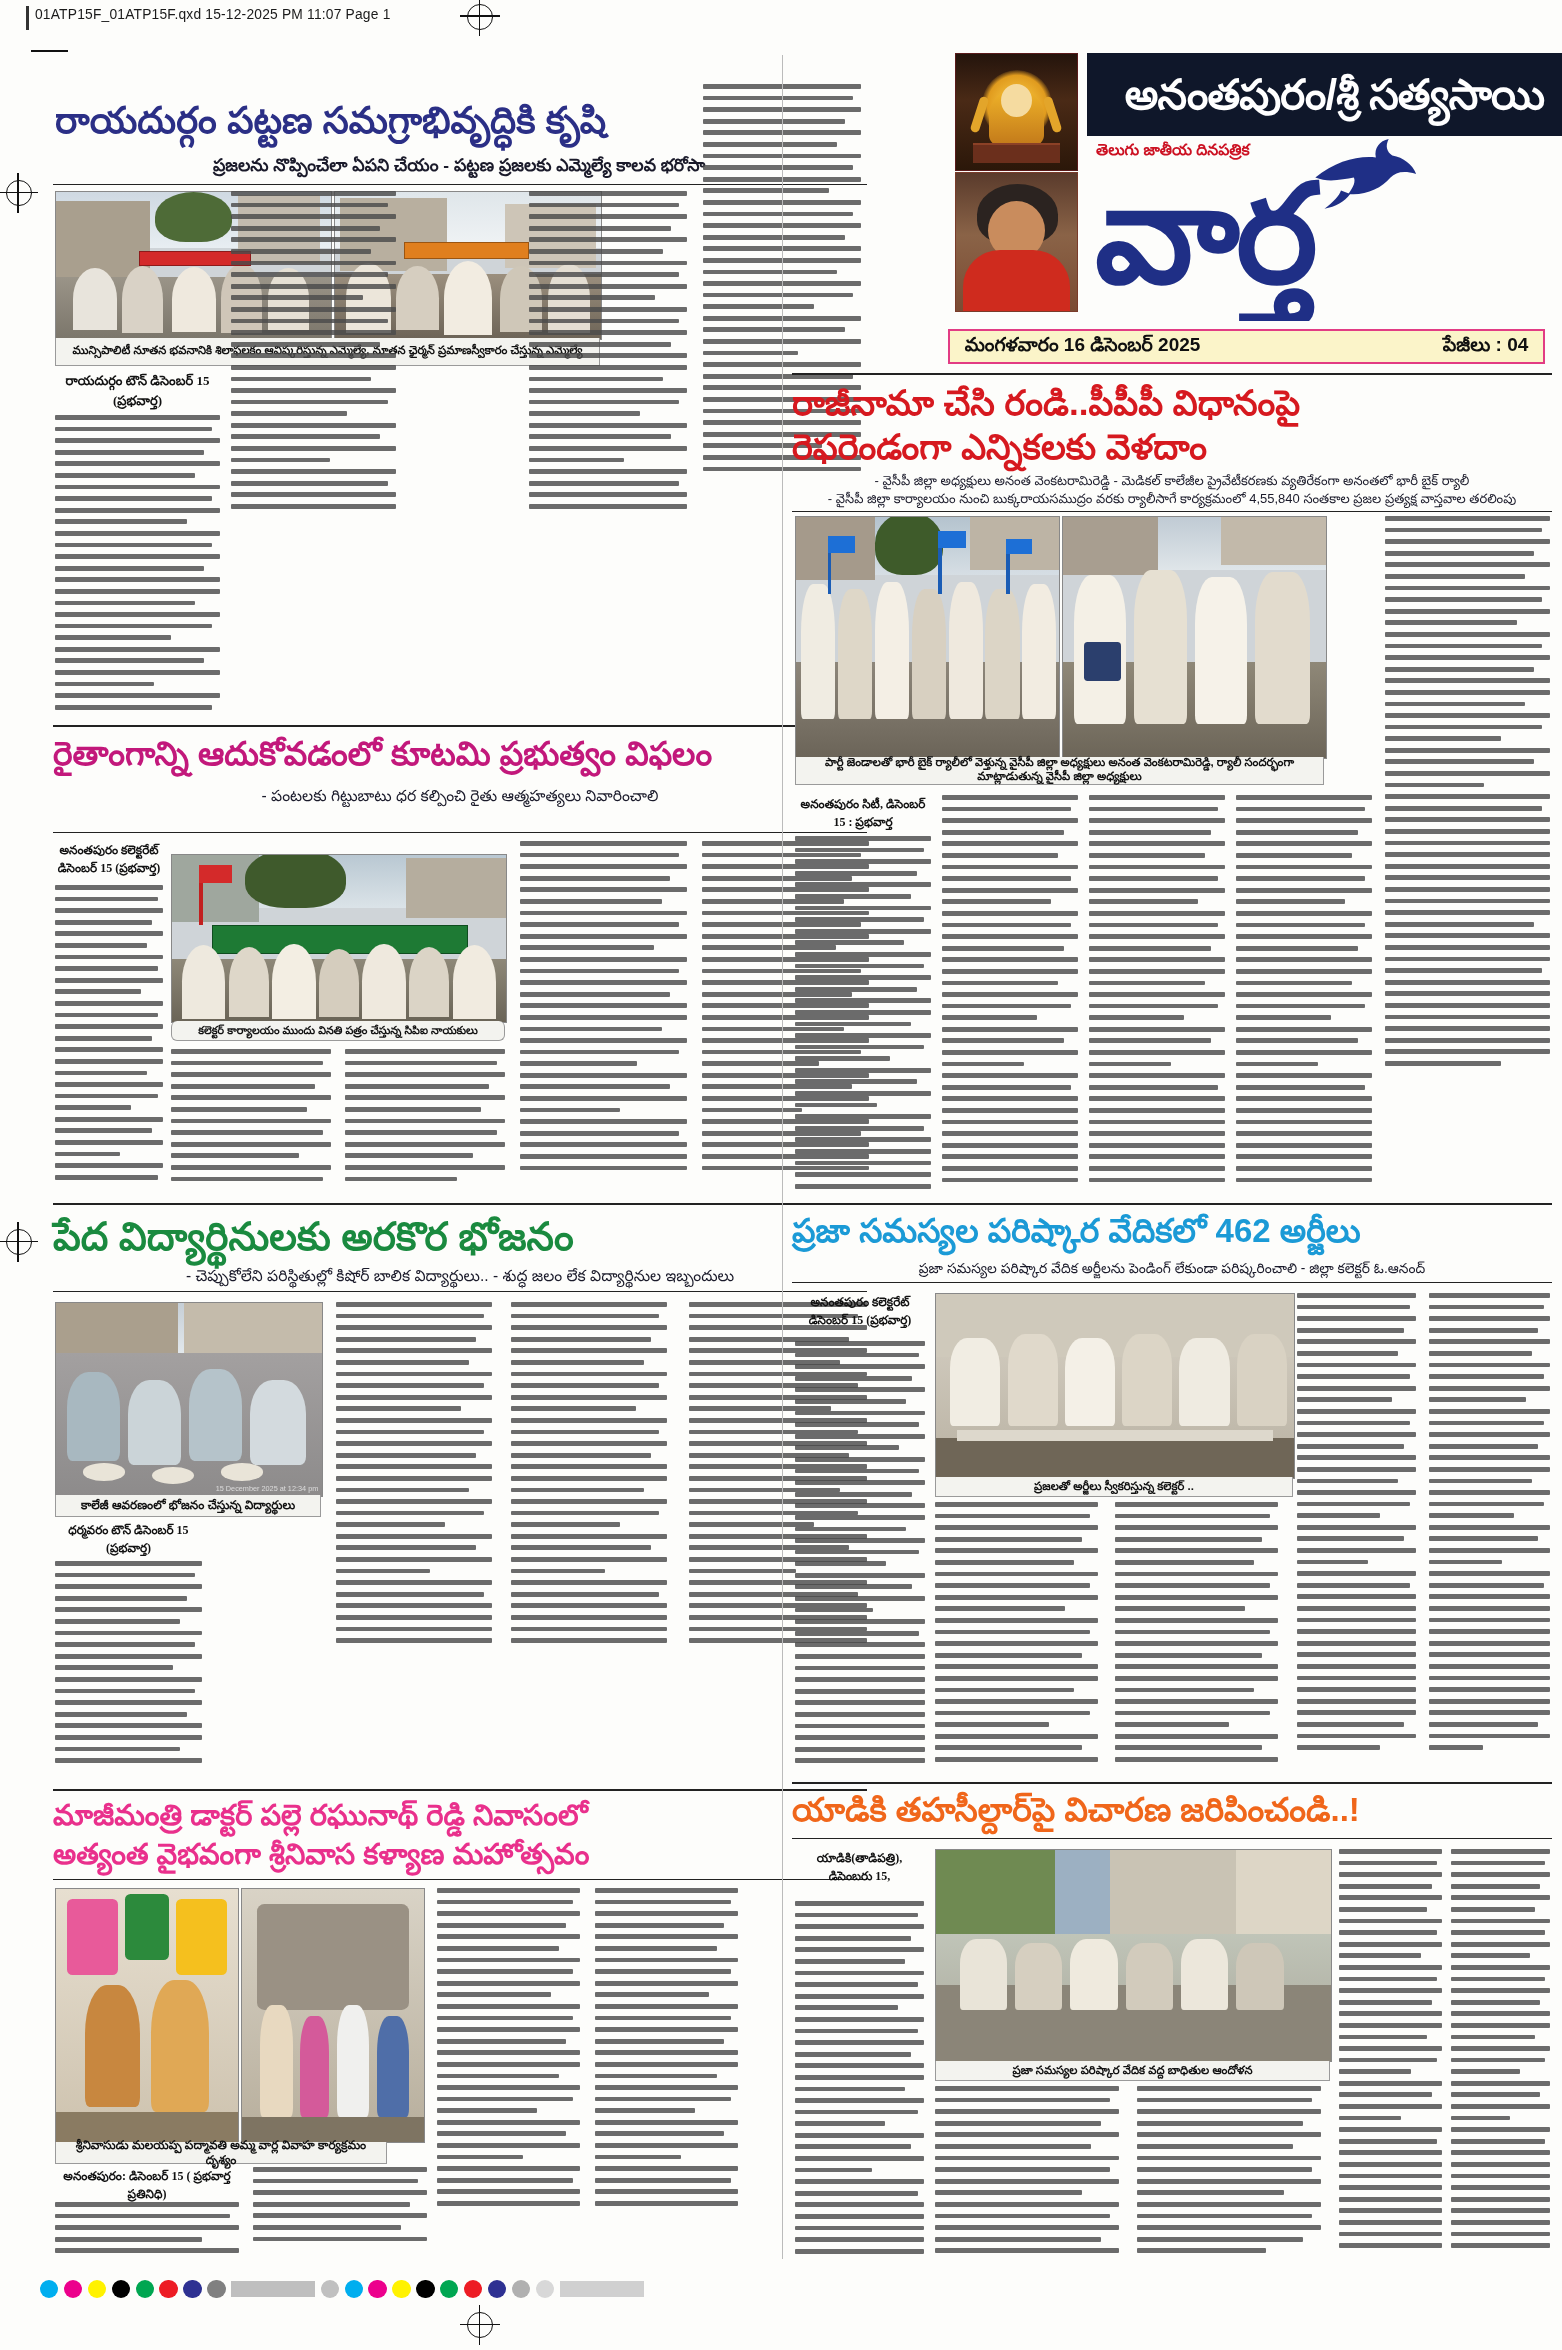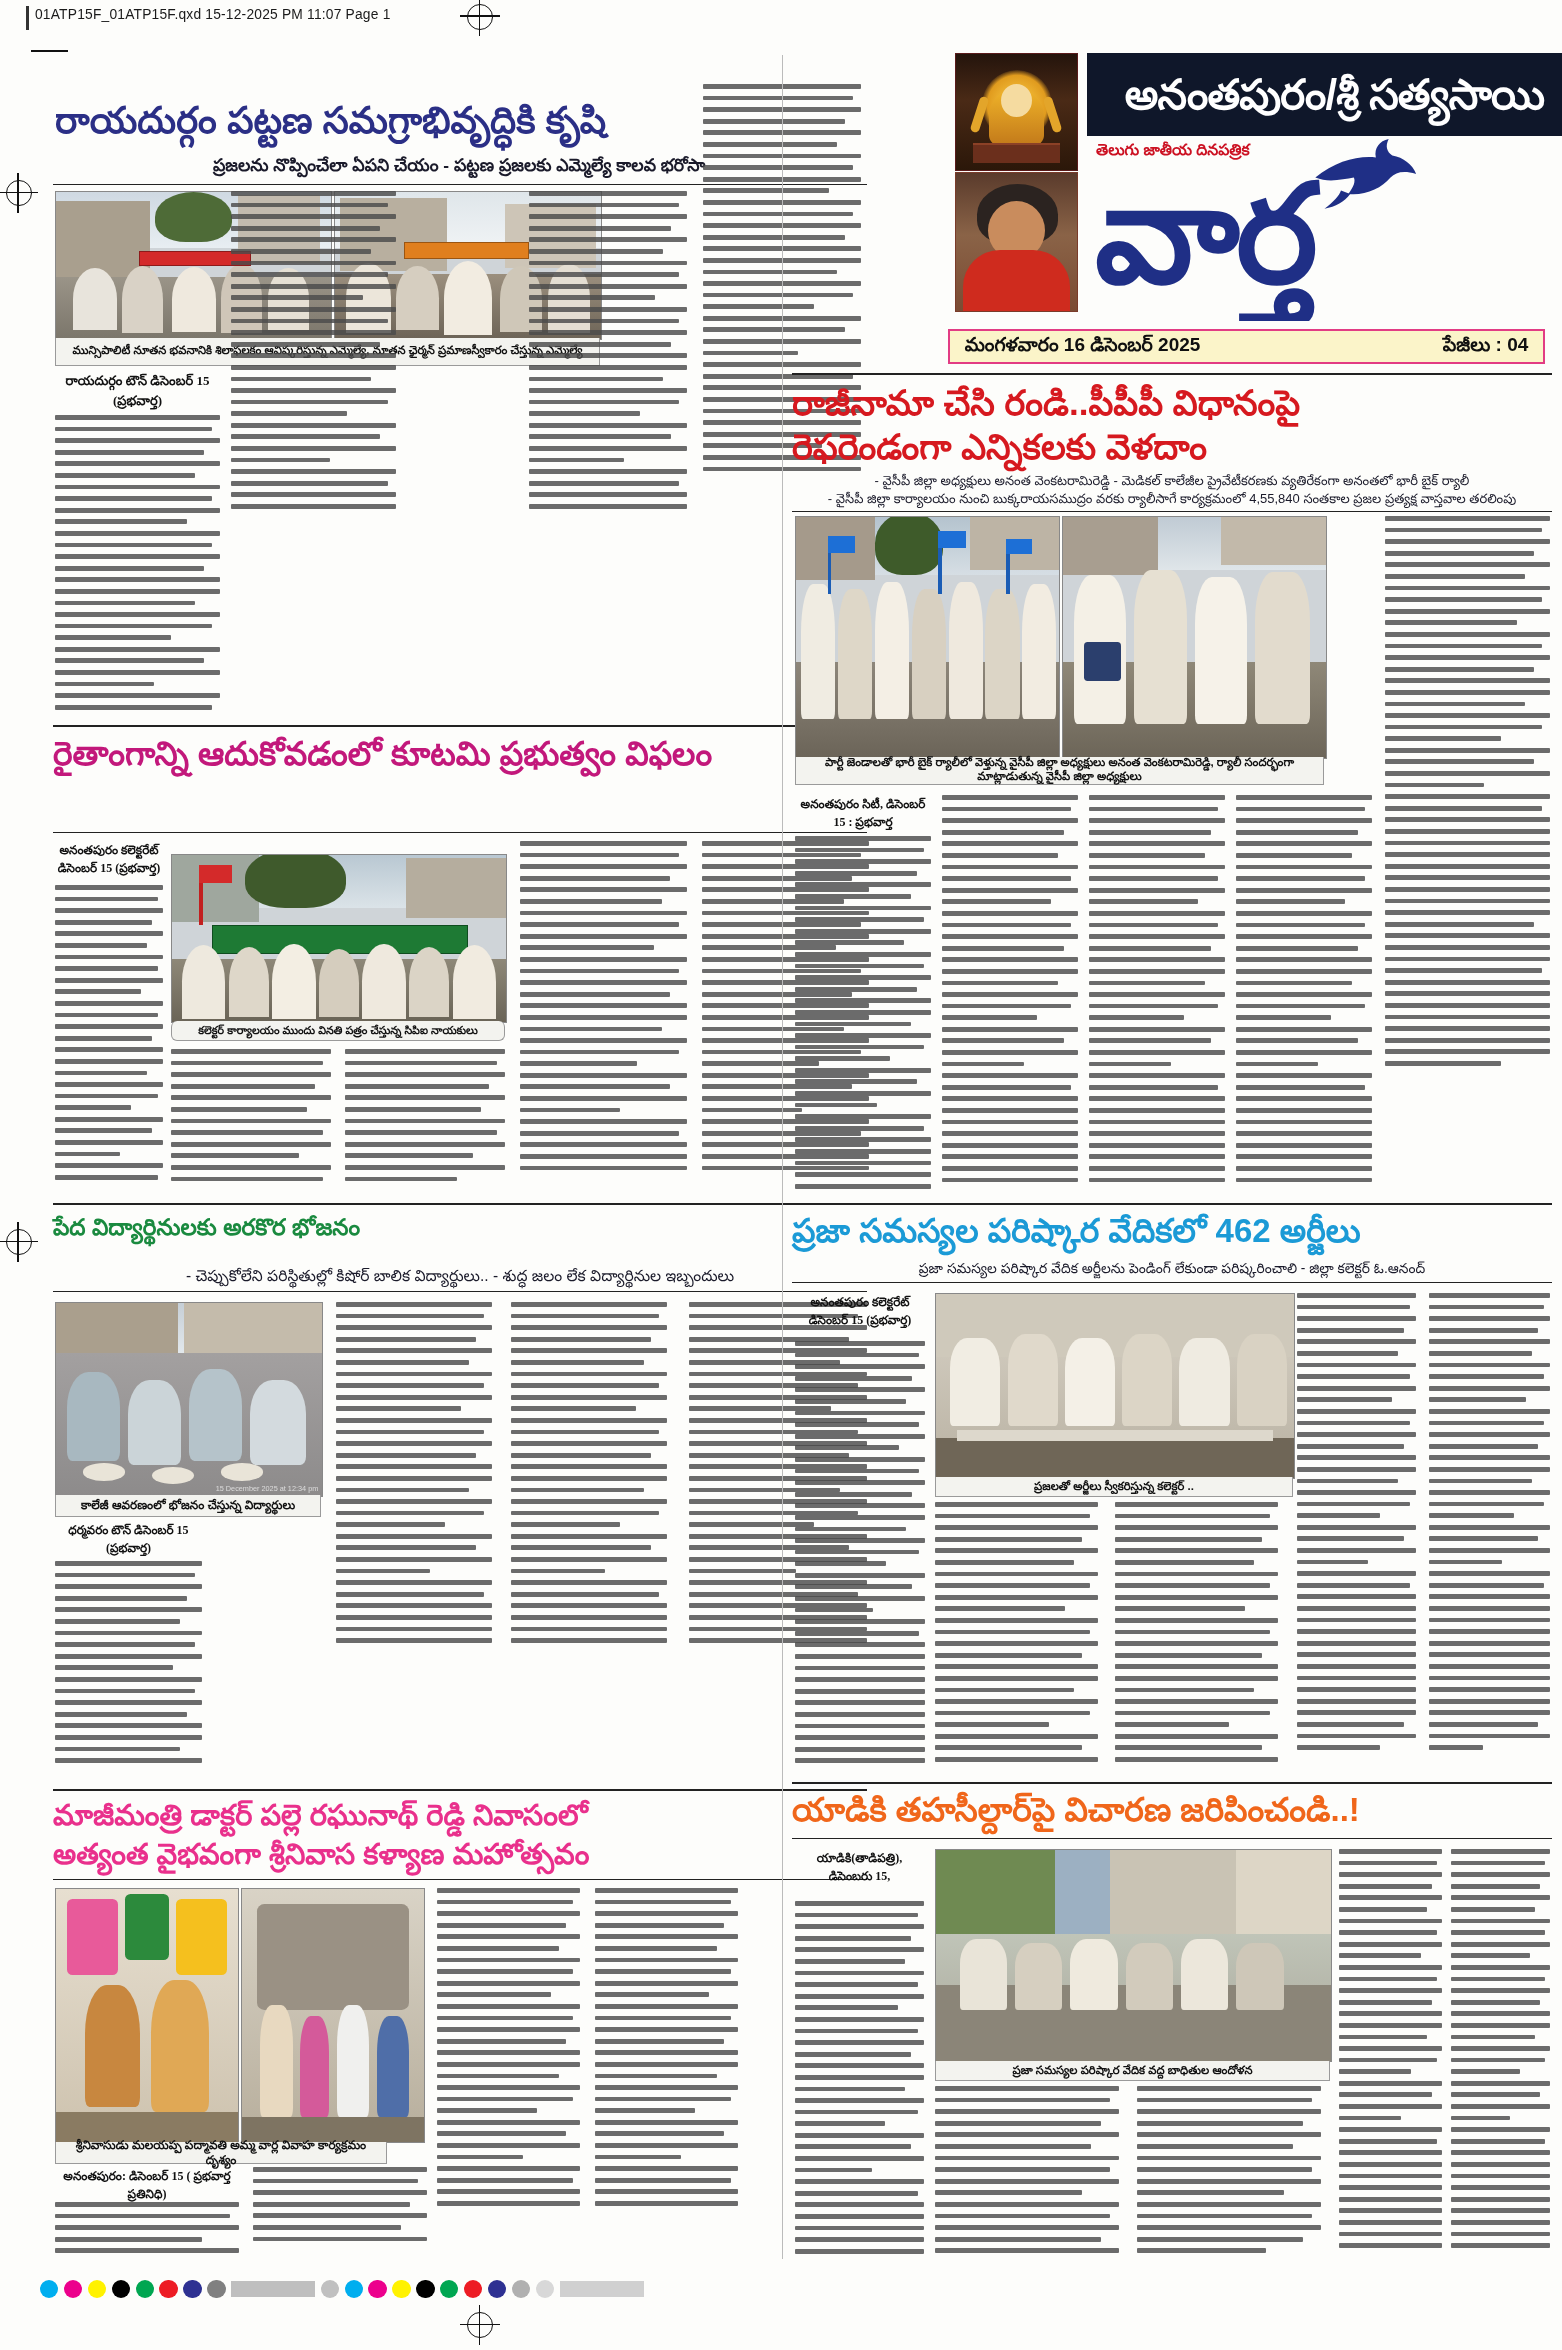--- a/index.html
+++ b/index.html
@@ -299,20 +299,21 @@
     <div class="ln w100"></div>
       <div class="ln w92"></div>
       <div class="ln w100"></div>
       <div class="ln w75"></div>
     <div class="ln w100"></div>
       <div class="ln w88"></div>
   </div>
 
   <div class="hr" style="left:53px;top:725px;width:814px;height:1.8px;"></div>
   <div class="hl magenta" style="left:53px;top:735px;width:814px;font-size:33px;">రైతాంగాన్ని ఆదుకోవడంలో కూటమి ప్రభుత్వం విఫలం</div>
+  <div class="sub" style="left:53px;top:785px;width:814px;font-size:15.6px;">- పంటలకు గిట్టుబాటు ధర కల్పించి రైతు ఆత్మహత్యలు నివారించాలి</div>
   <div class="hr" style="left:53px;top:832px;width:814px;"></div>
 
   <div class="col" style="left:55px;top:841px;width:108px;">
     <div class="lead" style="font-size:12px;text-align:center;">అనంతపురం కలెక్టరేట్ డిసెంబర్ 15 (ప్రభవార్త)</div>
   </div>
 
   <div class="photo" style="left:171px;top:854px;width:334px;height:167px;">
     <div class="sc">
       <div class="sky" style="background:linear-gradient(180deg,#b9c8d2,#dbe3e8);height:32%"></div>
       <div class="bld" style="left:0;top:0;width:26%;height:40%;background:#9fa79e"></div>
@@ -446,21 +447,21 @@
       <div class="ln w100"></div>
       <div class="ln w60"></div>
     <div class="ln w100"></div>
       <div class="ln w95"></div>
       <div class="ln w100"></div>
       <div class="ln w88"></div>
     <div class="ln w100"></div>
   </div>
 
   <div class="hr" style="left:53px;top:1203px;width:814px;height:1.8px;"></div>
-  <div class="hl green" style="left:53px;top:1214px;width:814px;font-size:23px;">పేద విద్యార్థినులకు అరకొర భోజనం</div>
+  <div class="hl green" style="left:53px;top:1214px;width:814px;font-size:39px;">పేద విద్యార్థినులకు అరకొర భోజనం</div>
   <div class="sub" style="left:53px;top:1265px;width:814px;font-size:15.6px;">- చెప్పుకోలేని పరిస్థితుల్లో కిషోర్ బాలిక విద్యార్థులు.. - శుద్ధ జలం లేక విద్యార్థినుల ఇబ్బందులు</div>
   <div class="hr" style="left:53px;top:1291px;width:814px;"></div>
 
   <div class="photo" style="left:55px;top:1302px;width:266px;height:193px;">
     <div class="sc">
       <div class="sky" style="height:26%;background:linear-gradient(180deg,#c6cfd6,#e2e8ec)"></div>
       <div class="bld" style="left:0;top:0;width:46%;height:30%;background:#aa9f8d"></div>
       <div class="bld" style="right:0;top:0;width:52%;height:26%;background:#c4bbab"></div>
       <div class="ground" style="height:74%;background:linear-gradient(180deg,#a3a0a0,#8d8b8b)"></div>
       <div class="crowd" style="left:4%;top:36%;width:20%;height:46%;border-radius:40% 40% 10% 10%;background:#a8b8c0"></div>

